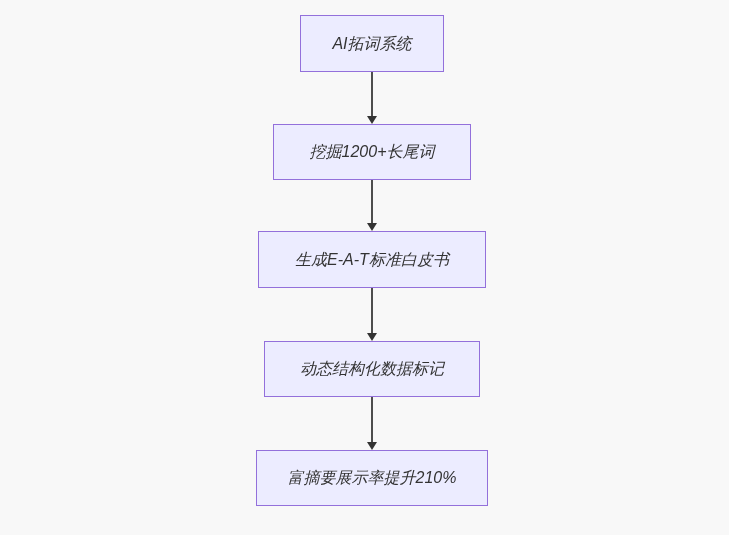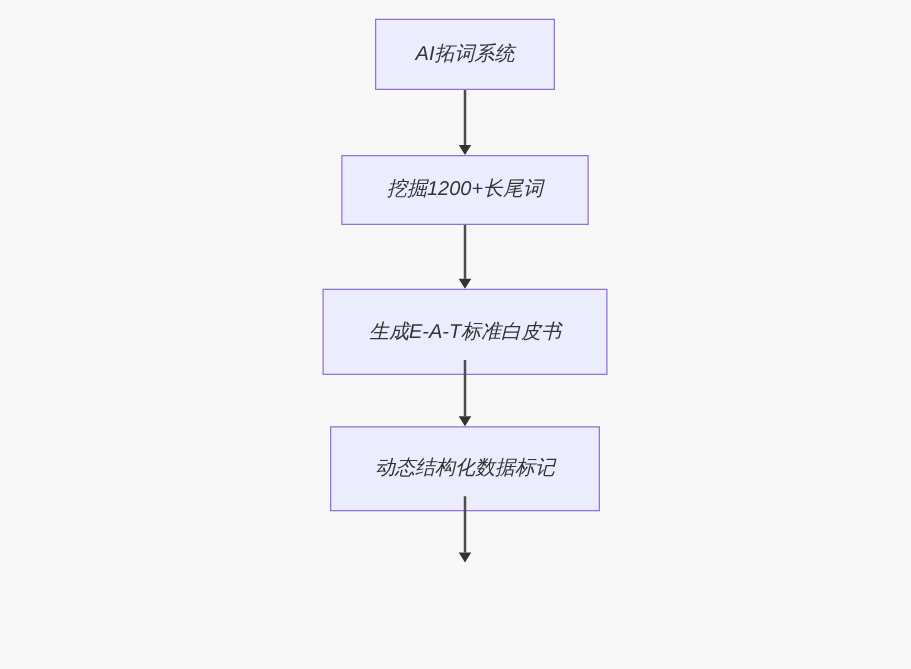--- a/index.html
+++ b/index.html
@@ -30,22 +30,22 @@
     background: var(--node-fill);
     border: 1px solid var(--node-border);
     color: var(--text);
     font-size: 16px;
     line-height: 1;
     text-align: center;
     white-space: nowrap;
   }
   .flow-node.n1 { left: 300px; top: 15px;  width: 144px; height: 57px; }
   .flow-node.n2 { left: 273px; top: 124px; width: 198px; height: 56px; }
-  .flow-node.n3 { left: 258px; top: 231px; width: 228px; height: 69px; }
-  .flow-node.n4 { left: 264px; top: 341px; width: 216px; height: 68px; }
+  .flow-node.n3 { left: 258px; top: 231px; width: 228px; height: 57px; }
+  .flow-node.n4 { left: 264px; top: 341px; width: 216px; height: 56px; }
   .flow-node.n5 { left: 256px; top: 450px; width: 232px; height: 56px; }
 
   .flow-arrow {
     position: absolute;
     left: 366px;
     width: 12px;
     display: flex;
     flex-direction: column;
     align-items: center;
   }
@@ -100,14 +100,17 @@
 
   <div class="flow-node n4">
     <span>动态结构化数据标记</span>
   </div>
 
   <div class="flow-arrow a4">
     <div class="line"></div>
     <div class="head"></div>
   </div>
 
+  <div class="flow-node n5">
+    <span>富摘要展示率提升210%</span>
+  </div>
 
 </div>
 
 </body></html>

